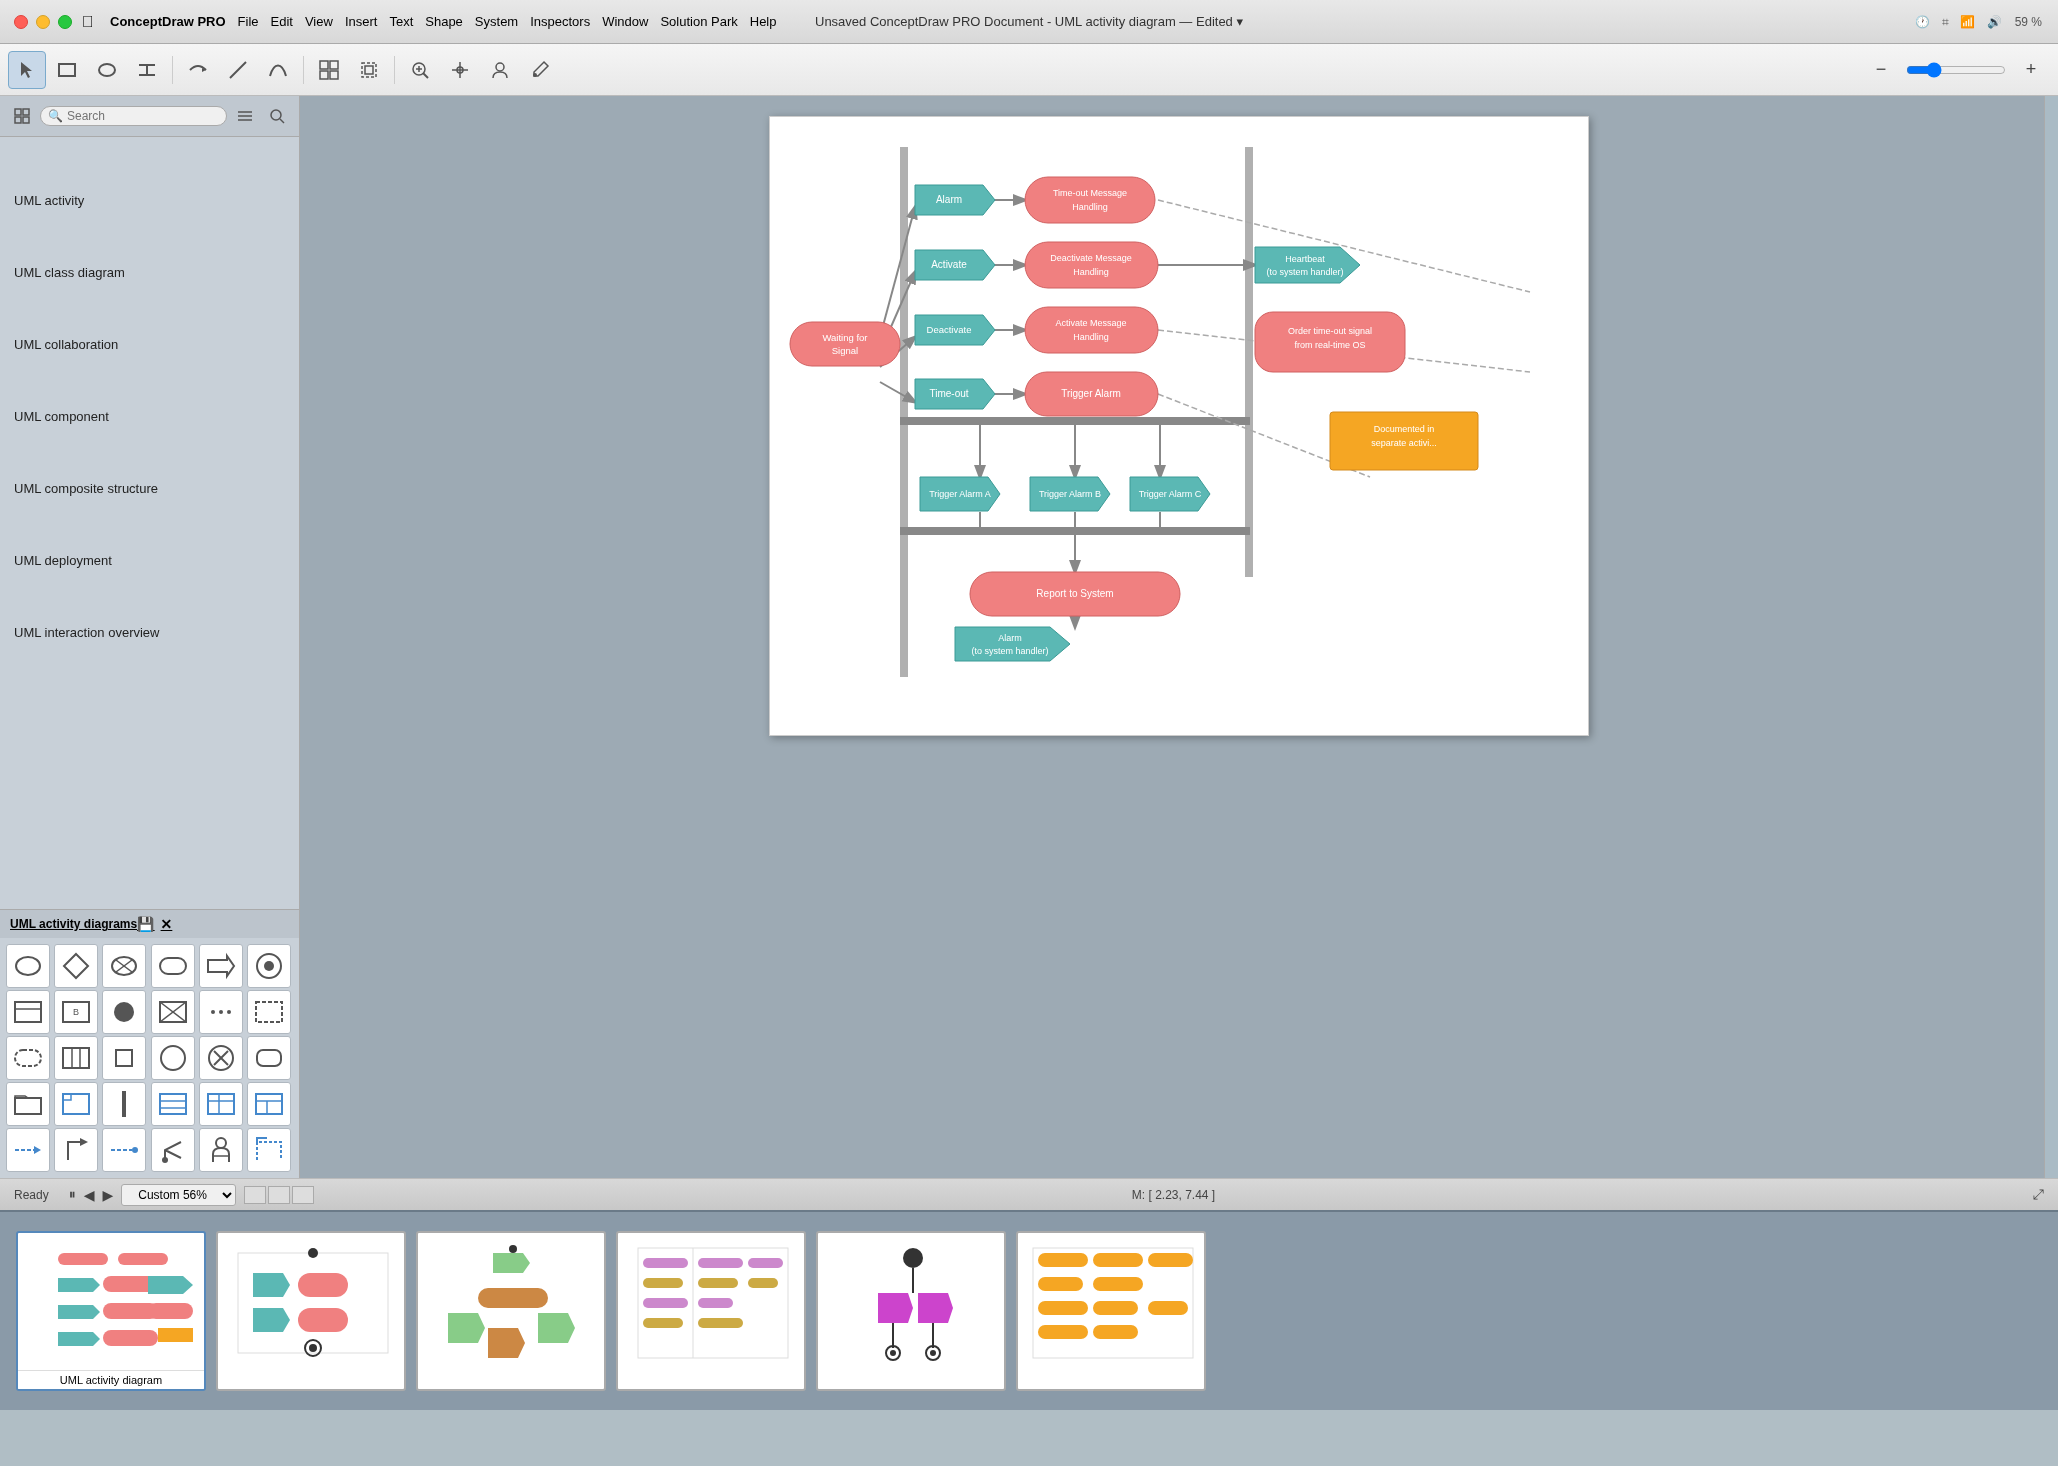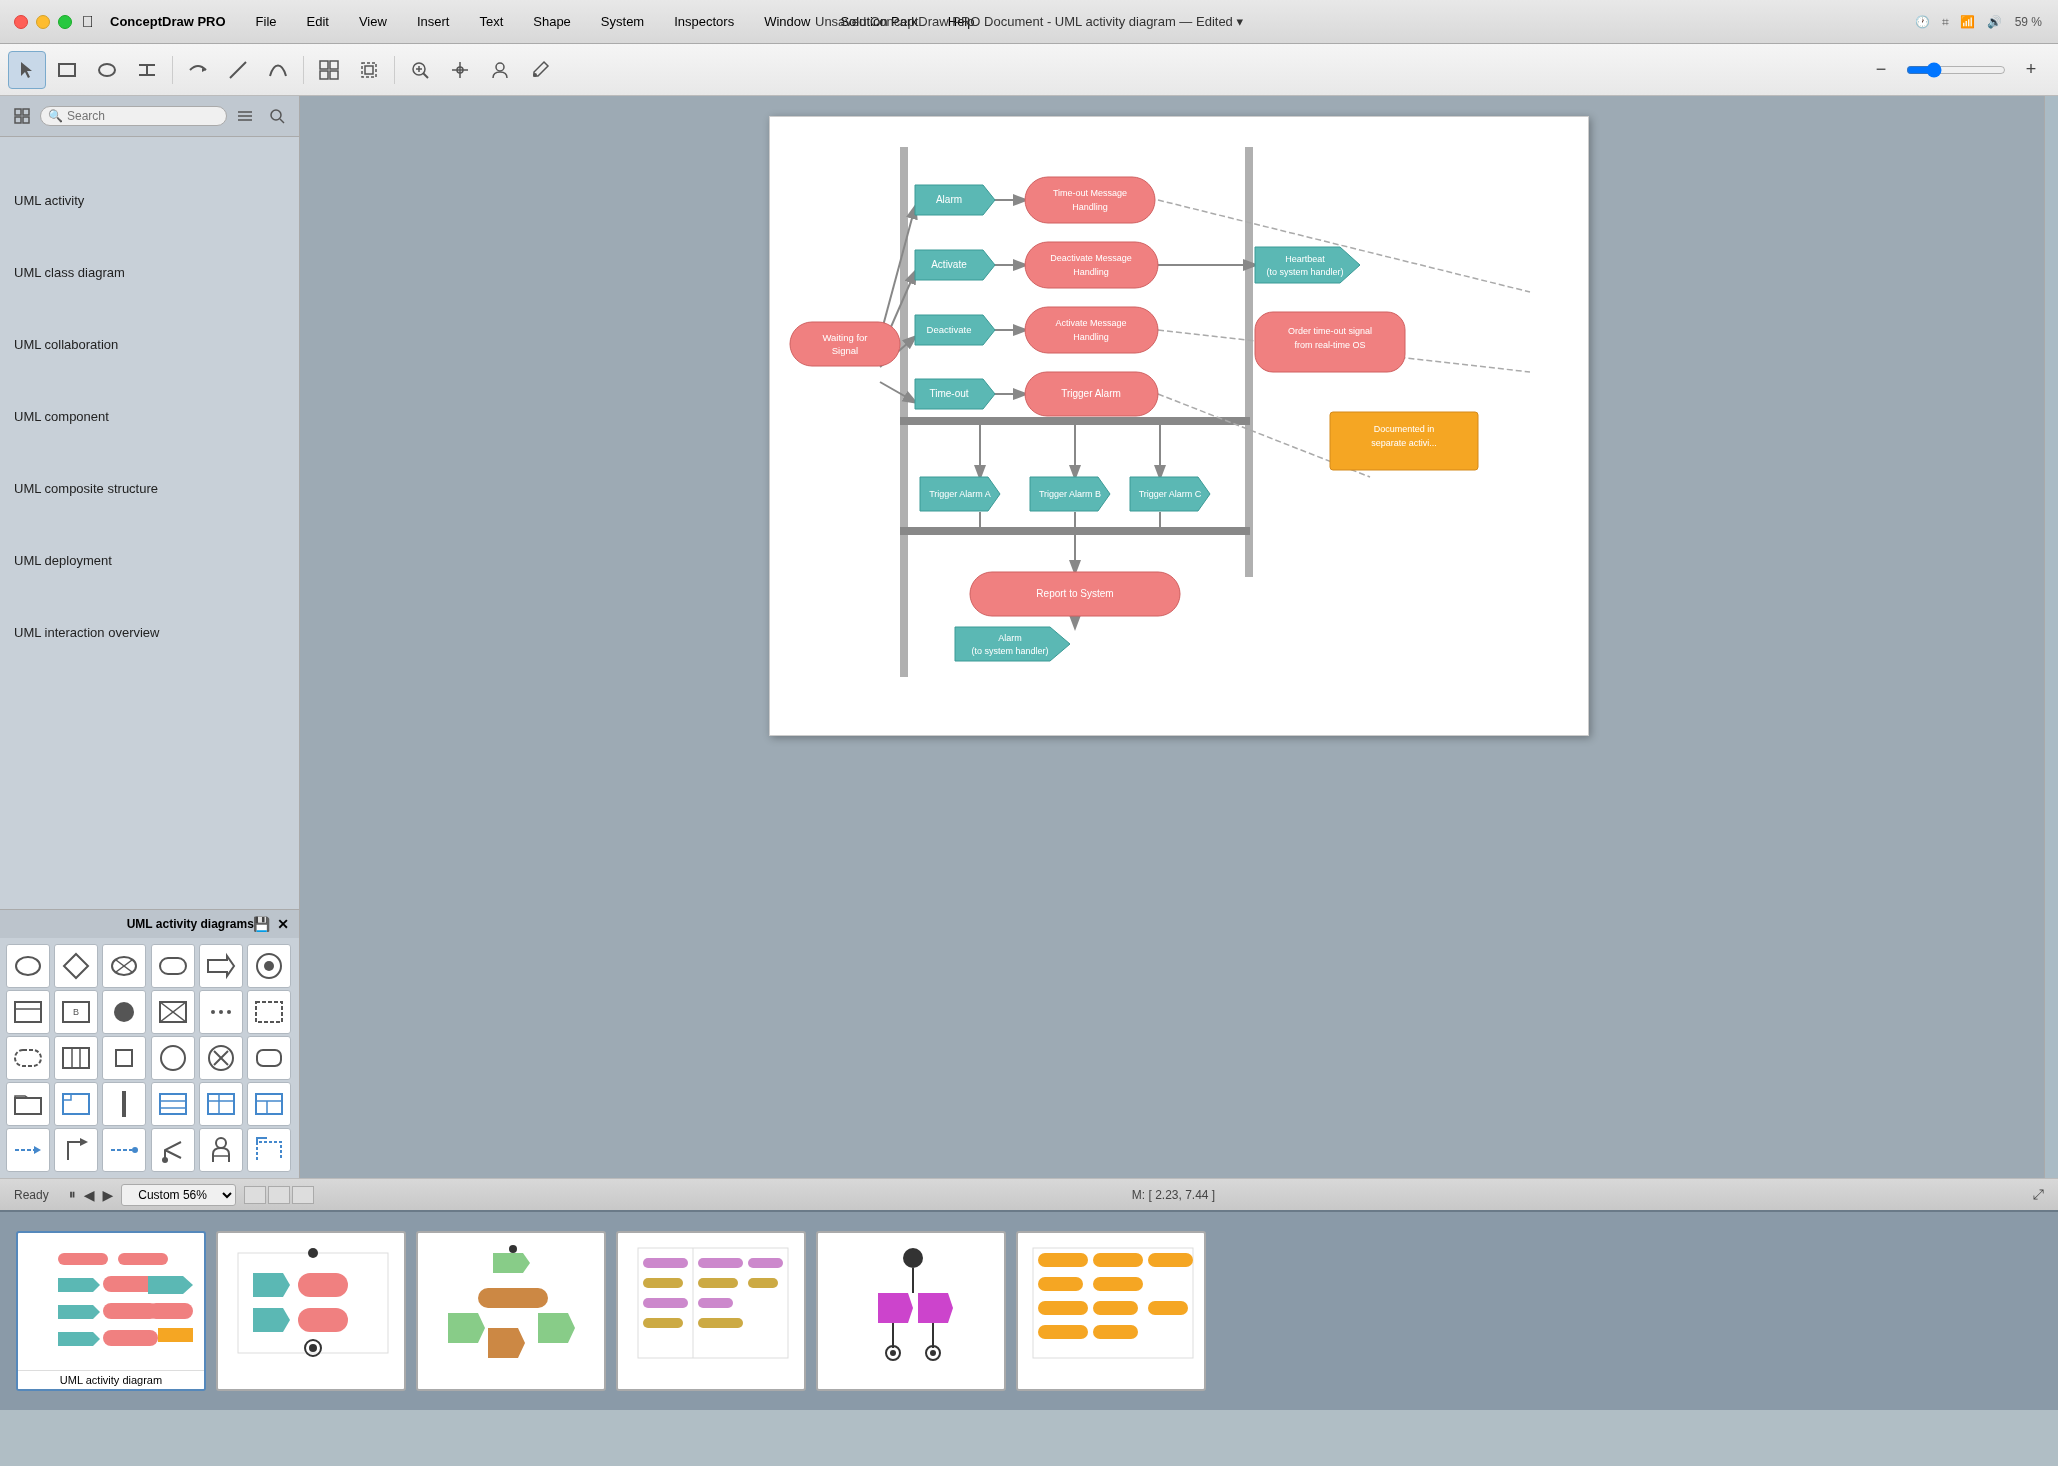--- a/index.html
+++ b/index.html
@@ -13,21 +13,21 @@
       align-items: center;
       border-bottom: 1px solid #aaa;
       position: relative;
     }
     #titlebar .traffic-lights { display: flex; align-items: center; gap: 8px; margin-left: 14px; }
     .traffic-light { width: 14px; height: 14px; border-radius: 50%; }
     .tl-red { background: #ff5f57; border: 1px solid #e0443e; }
     .tl-yellow { background: #febc2e; border: 1px solid #d4a12a; }
     .tl-green { background: #28c840; border: 1px solid #1aab29; }
     #titlebar .apple-logo { margin-left: 10px; font-size: 16px; }
-    #titlebar .menu-bar { display: flex; align-items: center; gap: 18px; margin-left: 10px; font-size: 13px; }
+    #titlebar .menu-bar { display: flex; align-items: center; margin-left: 10px; font-size: 13px; }
     #titlebar .menu-item { cursor: pointer; padding: 2px 6px; }
     #titlebar .app-name { font-weight: bold; }
     #titlebar .window-title { position: absolute; left: 50%; transform: translateX(-50%); font-size: 13px; color: #333; white-space: nowrap; }
     #titlebar .right-info { margin-left: auto; display: flex; align-items: center; gap: 12px; margin-right: 16px; font-size: 12px; color: #555; }
 
     
     #toolbar {
       height: 52px;
       background: linear-gradient(to bottom, #f5f5f5, #e8e8e8);
       border-bottom: 1px solid #bbb;
@@ -69,23 +69,24 @@
     .sidebar-icon-btn { width: 28px; height: 28px; display: flex; align-items: center; justify-content: center; border-radius: 4px; cursor: pointer; font-size: 14px; }
     .search-wrapper { flex: 1; position: relative; display: flex; align-items: center; }
     .search-icon { position: absolute; left: 8px; color: #888; font-size: 12px; z-index: 1; }
     #search-input { width: 100%; height: 20px; border-radius: 13px; border: 1px solid #aaa; background: #f0f0f0; padding: 0 10px 0 26px; font-size: 12px; outline: none; }
 
     #sidebar-list { flex: 1; overflow-y: auto; padding: 4px 0; }
     .sidebar-list-item { padding: 5px 14px; font-size: 13px; color: #222; cursor: pointer; margin-top: 47px; }
 
     #shape-panel { border-top: 1px solid #aaa; }
     #shape-panel-header {
-      display: flex; align-items: center; justify-content: flex-end;
+      display: flex; align-items: center; justify-content: flex-start;
       padding: 6px 10px; background: #bcc4cc; font-size: 12px; font-weight: bold;
       cursor: pointer;
+      text-decoration: underline;
     }
     #shape-panel-header .panel-actions { display: flex; gap: 6px; }
     #shape-grid {
       display: grid; grid-template-columns: repeat(6, 1fr);
       gap: 2px; padding: 6px; background: #c8d0d8;
     }
     .shape-item {
       width: 44px; height: 44px; display: flex; align-items: center; justify-content: center;
       border: 1px solid #b0b8c0; border-radius: 3px; background: white;
       cursor: pointer; font-size: 11px; color: #555;

